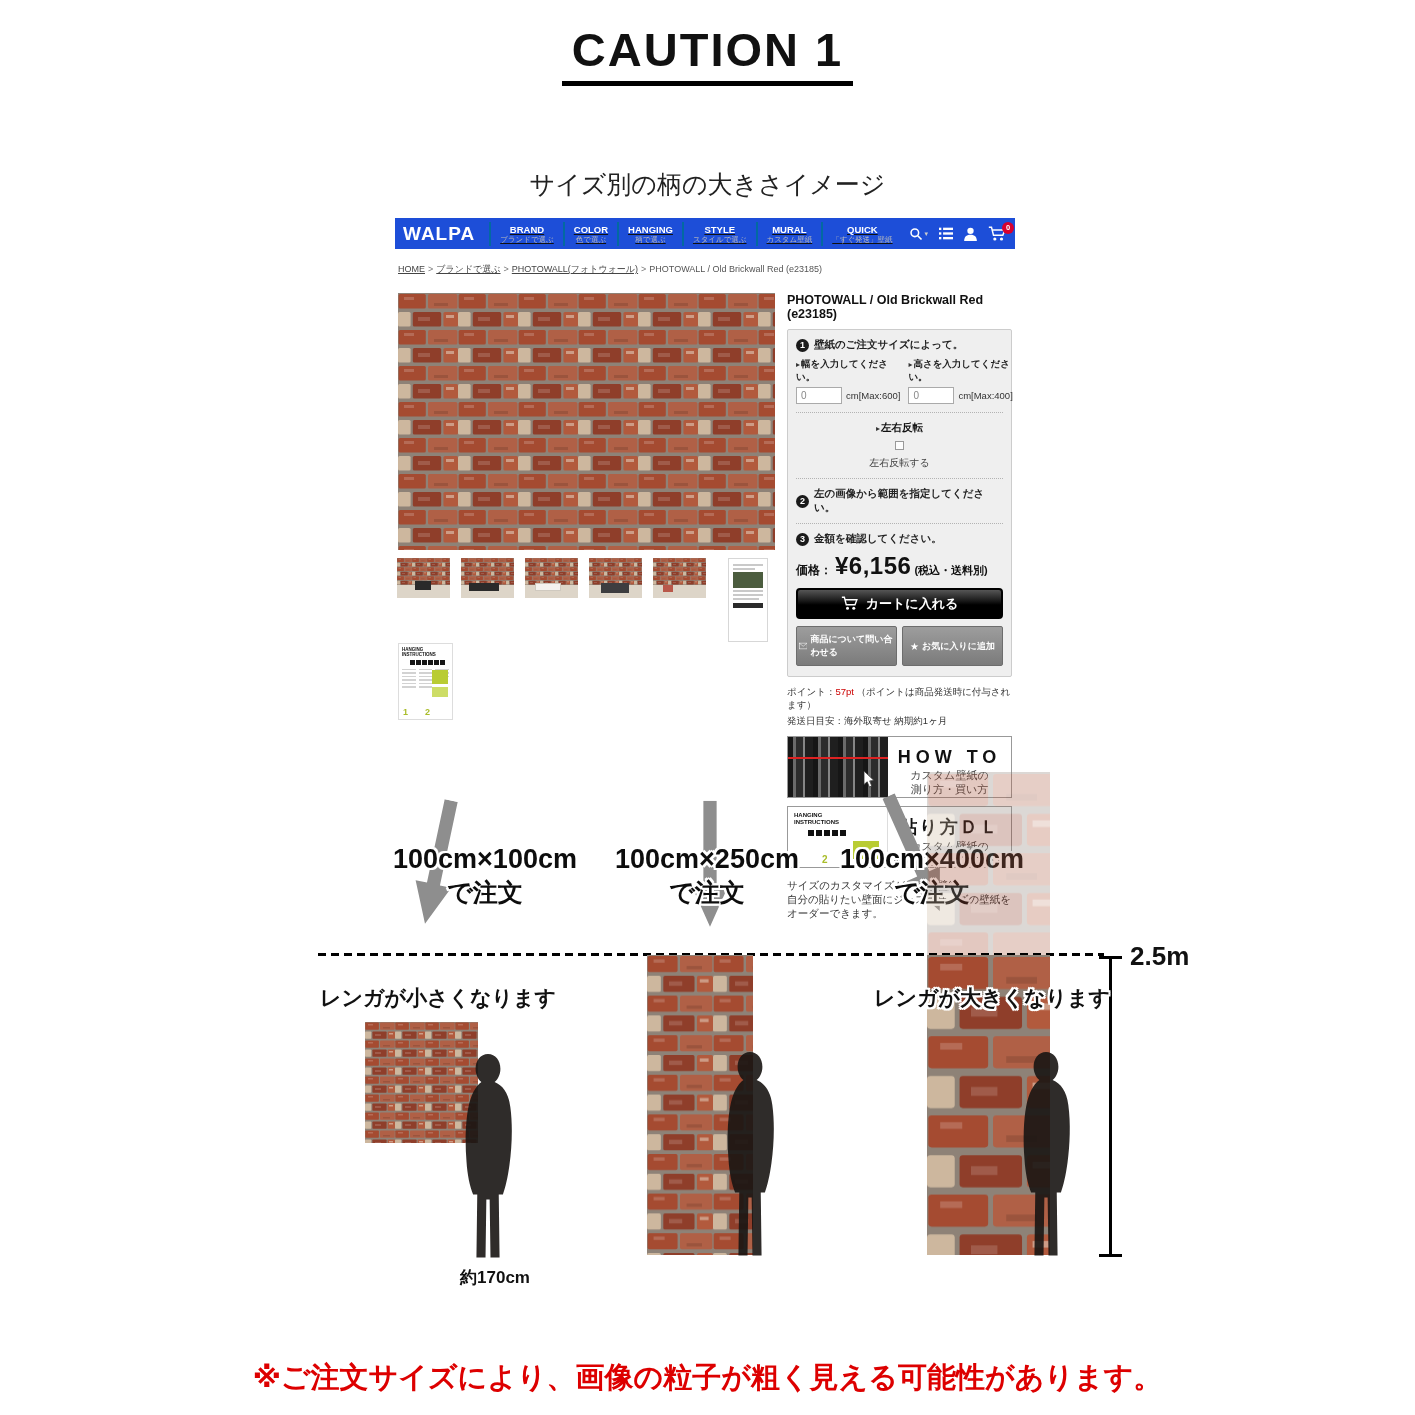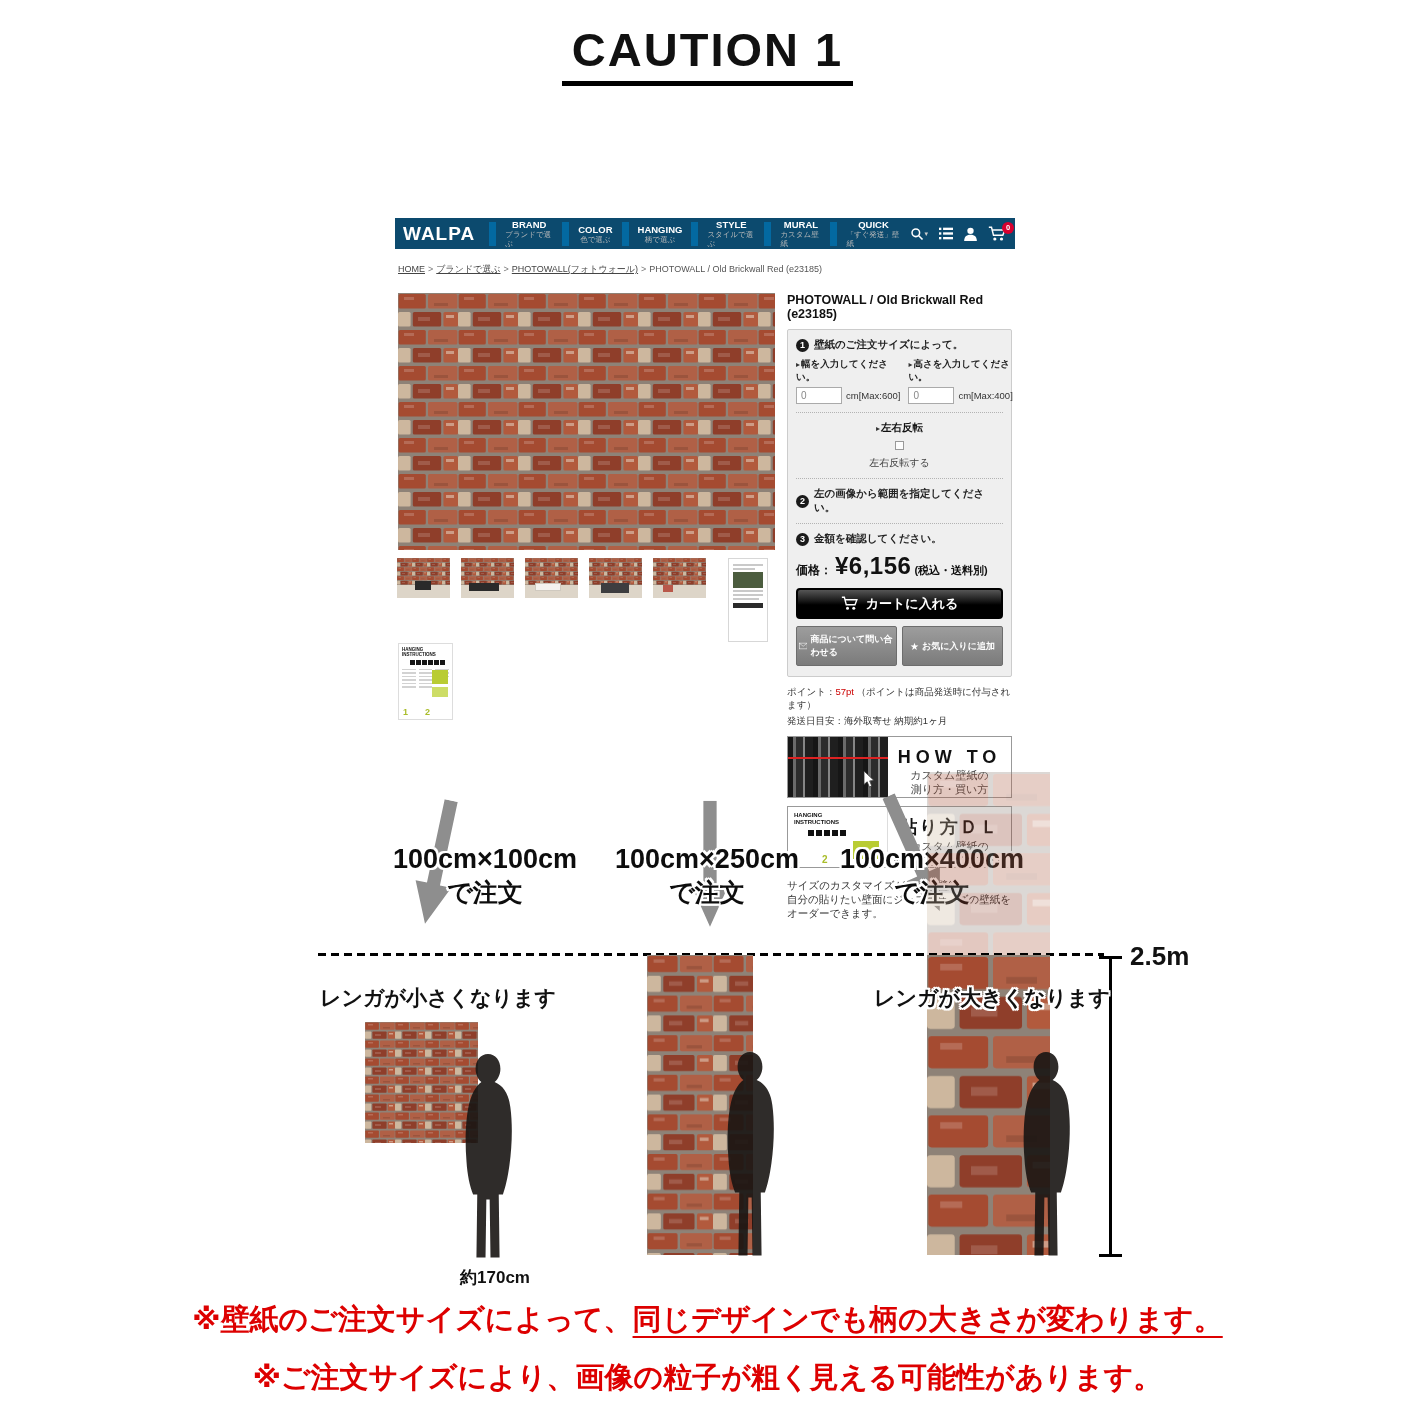--- a/index.html
+++ b/index.html
@@ -10,25 +10,25 @@
   
   .title { position:absolute; top:22px; left:0; width:100%; text-align:center; }
   .title span { display:inline-block; font-size:47px; font-weight:800; letter-spacing:2px;
     border-bottom:5px solid #000; padding:0 10px 4px; }
   .subtitle { position:absolute; left:0; width:100%; text-align:center; font-size:25px; color:#222; }
   .subtitle.l1 { top:130px; }
   .subtitle.l2 { top:168px; }
 
   
   .shot { position:absolute; left:395px; top:215px; width:620px; height:552px; background:#fff; }
-  .navbar { position:absolute; left:0; top:3px; width:620px; height:31px; background:#0c4a6e;
+  .navbar { position:absolute; left:0; top:3px; width:620px; height:31px; background:#1d4ed8;
     display:flex; align-items:center; padding:0 8px; }
   .logo { color:#fff; font-size:19px; font-weight:800; letter-spacing:1px; margin-right:14px; }
   .nav-item { display:flex; flex-direction:column; align-items:center; justify-content:center;
-    padding:0 9px; border-left:7px solid #0369a1; height:24px; cursor:pointer; }
+    padding:0 9px; border-left:2px solid #0369a1; height:24px; cursor:pointer;text-decoration:underline; }
   .nav-item:first-of-type { border-left:none; }
   .nav-en { color:#fff; font-size:9.5px; font-weight:700; line-height:11px; }
   .nav-jp { color:#bbb; font-size:7.5px; line-height:9px; }
   .nav-icons { margin-left:auto; display:flex; align-items:center; gap:11px; }
   .icon-btn { position:relative; display:flex; align-items:center; cursor:pointer; }
   .caret { color:#ccc; font-size:7px; margin-left:1px; }
   .badge { position:absolute; right:-7px; top:-4px; width:12px; height:12px; border-radius:50%;
     background:#d8002e; color:#fff; font-size:7.5px; font-weight:700; display:flex;
     align-items:center; justify-content:center; }
 
@@ -209,20 +209,21 @@
     </symbol>
     <symbol id="cursor-sym" viewBox="0 0 12 18">
       <polygon points="1,0 1,13.5 4.2,10.8 6.3,16 8.8,15 6.7,9.9 11,9.5" fill="#fff" stroke="#333" stroke-width="0.8"></polygon>
     </symbol>
   </defs>
 </svg>
 
 <div class="canvas">
 
   <div class="title"><span>CAUTION 1</span></div>
+  <div class="subtitle l2">サイズ別の柄の大きさイメージ</div>
 
   <div class="shot">
 
     <div class="navbar">
       <div class="logo">WALPA</div>
       <div class="nav-item">
         <span class="nav-en">BRAND</span>
         <span class="nav-jp">ブランドで選ぶ</span>
       </div>
       <div class="nav-item">
@@ -553,18 +554,15 @@
       <use href="#person-sym"></use>
     </svg>
   <svg class="person ps3" viewBox="0 0 90 260">
       <use href="#person-sym"></use>
     </svg>
 
   <div class="size-note sn-left">レンガが小さくなります</div>
   <div class="size-note sn-right">レンガが大きくなります</div>
   <div class="person-h">約170cm</div>
 
-  <div class="note note1">
-    <span>※壁紙のご注文サイズによって、</span><span class="ul">同じデザインでも柄の大きさが変わります。</span>
-  </div>
   <div class="note note2">※ご注文サイズにより、画像の粒子が粗く見える可能性があります。</div>
 
 </div>
 
 </body></html>

